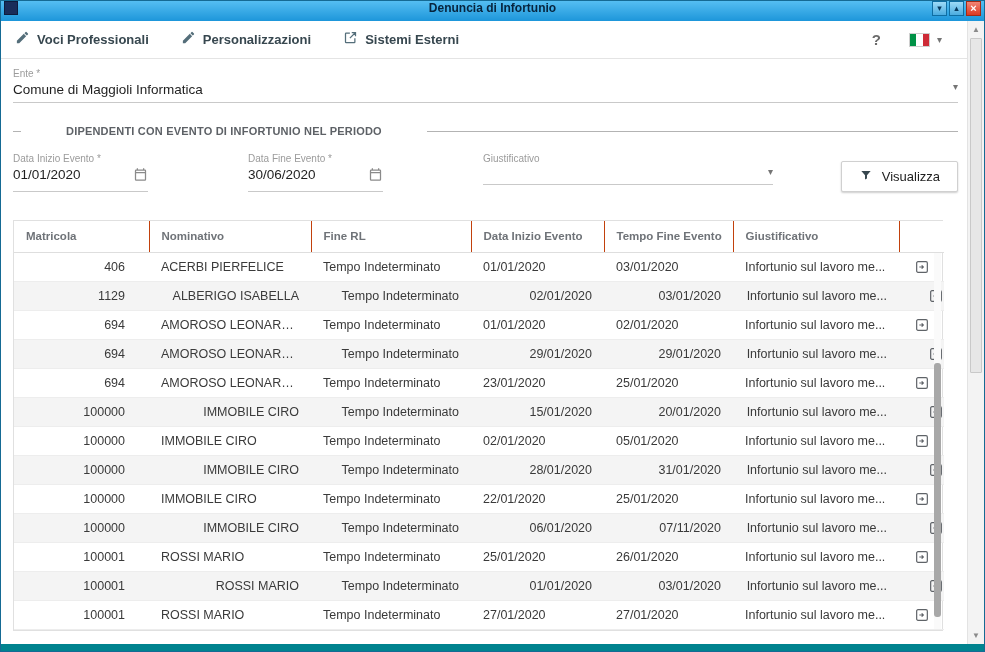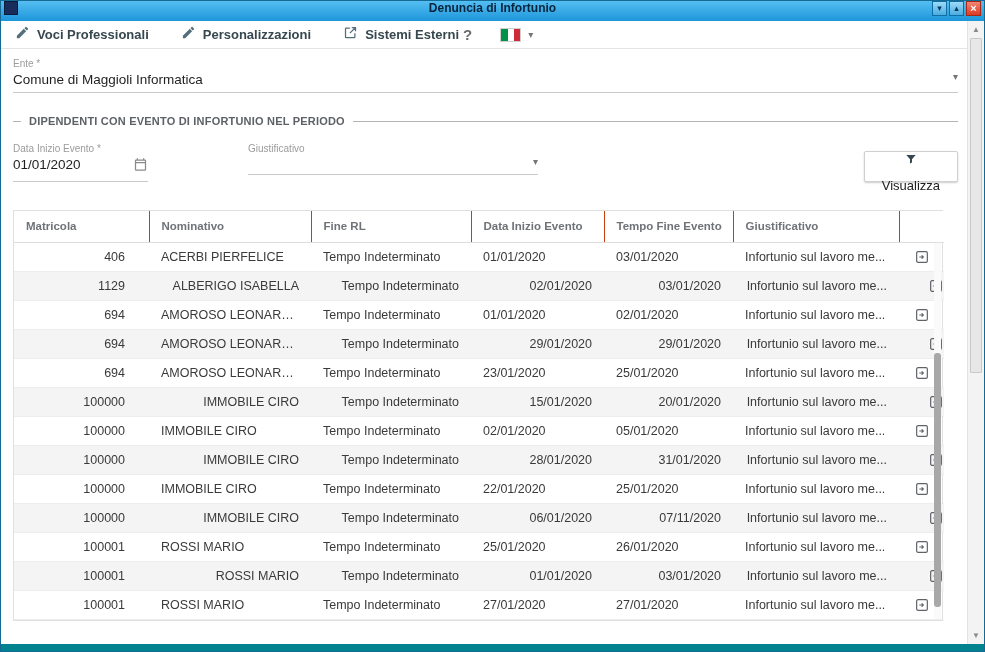--- a/index.html
+++ b/index.html
@@ -38,22 +38,22 @@
     color: #083a5e; font-size: 9px; line-height: 1;
     display: flex; align-items: center; justify-content: center;
     cursor: pointer; font-family: "Liberation Sans", sans-serif;
   }
   .wc.close { background: linear-gradient(#f28575, #dd3a22); border-color: #a32b16; color: #fff; font-weight: bold; font-size: 11px; }
 
   
   .content { flex: 1 1 auto; position: relative; background: #fff; overflow: hidden; }
 
   .toolbar {
-    height: 28px; border-bottom: 1px solid #e4e4e4;
-    display: flex; align-items: center; 
+    height: 38px; border-bottom: 1px solid #e4e4e4;
+    display: flex; align-items: center; justify-content: space-between;
     padding: 0 42px 0 14px;
   }
   .tb-left { display: flex; align-items: center; gap: 32px; }
   .tb-btn { display: flex; align-items: center; gap: 7px; cursor: pointer; }
   .tb-btn span.lbl { font-size: 13px; font-weight: bold; color: #37474f; }
   .tb-right { display: flex; align-items: center; gap: 24px; }
   .help-btn { font-size: 15px; font-weight: bold; color: #6b6b6b; cursor: pointer; padding: 0 4px; }
   .lang { display: flex; align-items: center; gap: 7px; cursor: pointer; }
   .flag { width: 21px; height: 14px; display: inline-flex; border: 1px solid #cfcfcf; }
   .flag i { flex: 1; display: block; }
@@ -63,39 +63,38 @@
   .page { padding: 9px 8px 0 12px; }
 
   .field .flabel { font-size: 10px; color: #9b9b9b; margin-bottom: 3px; }
   .field .fvalrow {
     display: flex; align-items: flex-start; justify-content: space-between;
     border-bottom: 1px solid #c9c9c9; padding-bottom: 5px; min-height: 18px;
   }
   .field .fval { font-size: 13.5px; color: #1f1f1f; }
   .f-ente { width: 945px; }
 
-  .legend { margin-top: 22px; width: 945px; display: flex; align-items: center; }
+  .legend { margin-top: 22px; width: 945px; display: flex; align-items: center; gap: 37px; }
   .legend .line { border-top: 1px solid #b3b3b3; height: 0; }
   .legend .short { width: 8px; }
   .legend .grow { flex: 1; }
   .legend .ltext { font-size: 11px; font-weight: bold; color: #5d6166; margin: 0 8px; letter-spacing: .2px; white-space: nowrap; }
 
   .filters { margin-top: 16px; width: 945px; display: flex; align-items: flex-start; }
   .f-date { width: 135px; }
   .f2 { margin-left: 100px; }
   .f3 { margin-left: 100px; width: 290px; }
   .visualizza {
     margin-left: auto; margin-top: 8px;
     display: flex; align-items: center; gap: 9px;
     height: 31px; padding: 0 17px;
     background: #fff; border: 1px solid #d0d0d0; border-radius: 2px;
     box-shadow: 0 1px 2px rgba(0,0,0,.2);
     font-size: 13px; color: #212121; cursor: pointer;
     font-family: "Liberation Sans", sans-serif;
-    flex-direction: column;
   }
 
   
   .grid-wrap { margin-top: 28px; width: 930px; position: relative; border: 1px solid #e0e0e0; background: #fff; }
   table { width: 100%; border-collapse: collapse; table-layout: fixed; }
   th {
     height: 31px; font-size: 11.5px; color: #6f7378; font-weight: bold;
     text-align: left; padding: 0 12px;
     border-right: 1px solid #c2410c; border-bottom: 1px solid #dedede;
     background: #fff; white-space: nowrap; overflow: hidden;
@@ -202,20 +201,31 @@
         <span class="line short"></span>
         <span class="ltext">DIPENDENTI CON EVENTO DI INFORTUNIO NEL PERIODO</span>
         <span class="line grow"></span>
       </div>
 
       <div class="filters">
         <div class="field f-date">
           <div class="flabel">Data Inizio Evento *</div>
           <div class="fvalrow">
             <span class="fval">01/01/2020</span>
+            <span>
+              <svg viewBox="0 0 24 24" width="15" height="15">
+                  <path fill="#8a8a8a" d="M19 4h-1V2h-2v2H8V2H6v2H5a2 2 0 0 0-2 2v14a2 2 0 0 0 2 2h14a2 2 0 0 0 2-2V6a2 2 0 0 0-2-2zm0 16H5V10h14v10zM19 8H5V6h14v2z"></path>
+                </svg>
+            </span>
+          </div>
+        </div>
+        <div class="field f-date f2">
+          <div class="flabel">Data Fine Evento *</div>
+          <div class="fvalrow">
+            <span class="fval">30/06/2020</span>
             <span>
               <svg viewBox="0 0 24 24" width="15" height="15">
                   <path fill="#8a8a8a" d="M19 4h-1V2h-2v2H8V2H6v2H5a2 2 0 0 0-2 2v14a2 2 0 0 0 2 2h14a2 2 0 0 0 2-2V6a2 2 0 0 0-2-2zm0 16H5V10h14v10zM19 8H5V6h14v2z"></path>
                 </svg>
             </span>
           </div>
         </div>
         <div class="field f3">
           <div class="flabel">Giustificativo</div>
           <div class="fvalrow">

